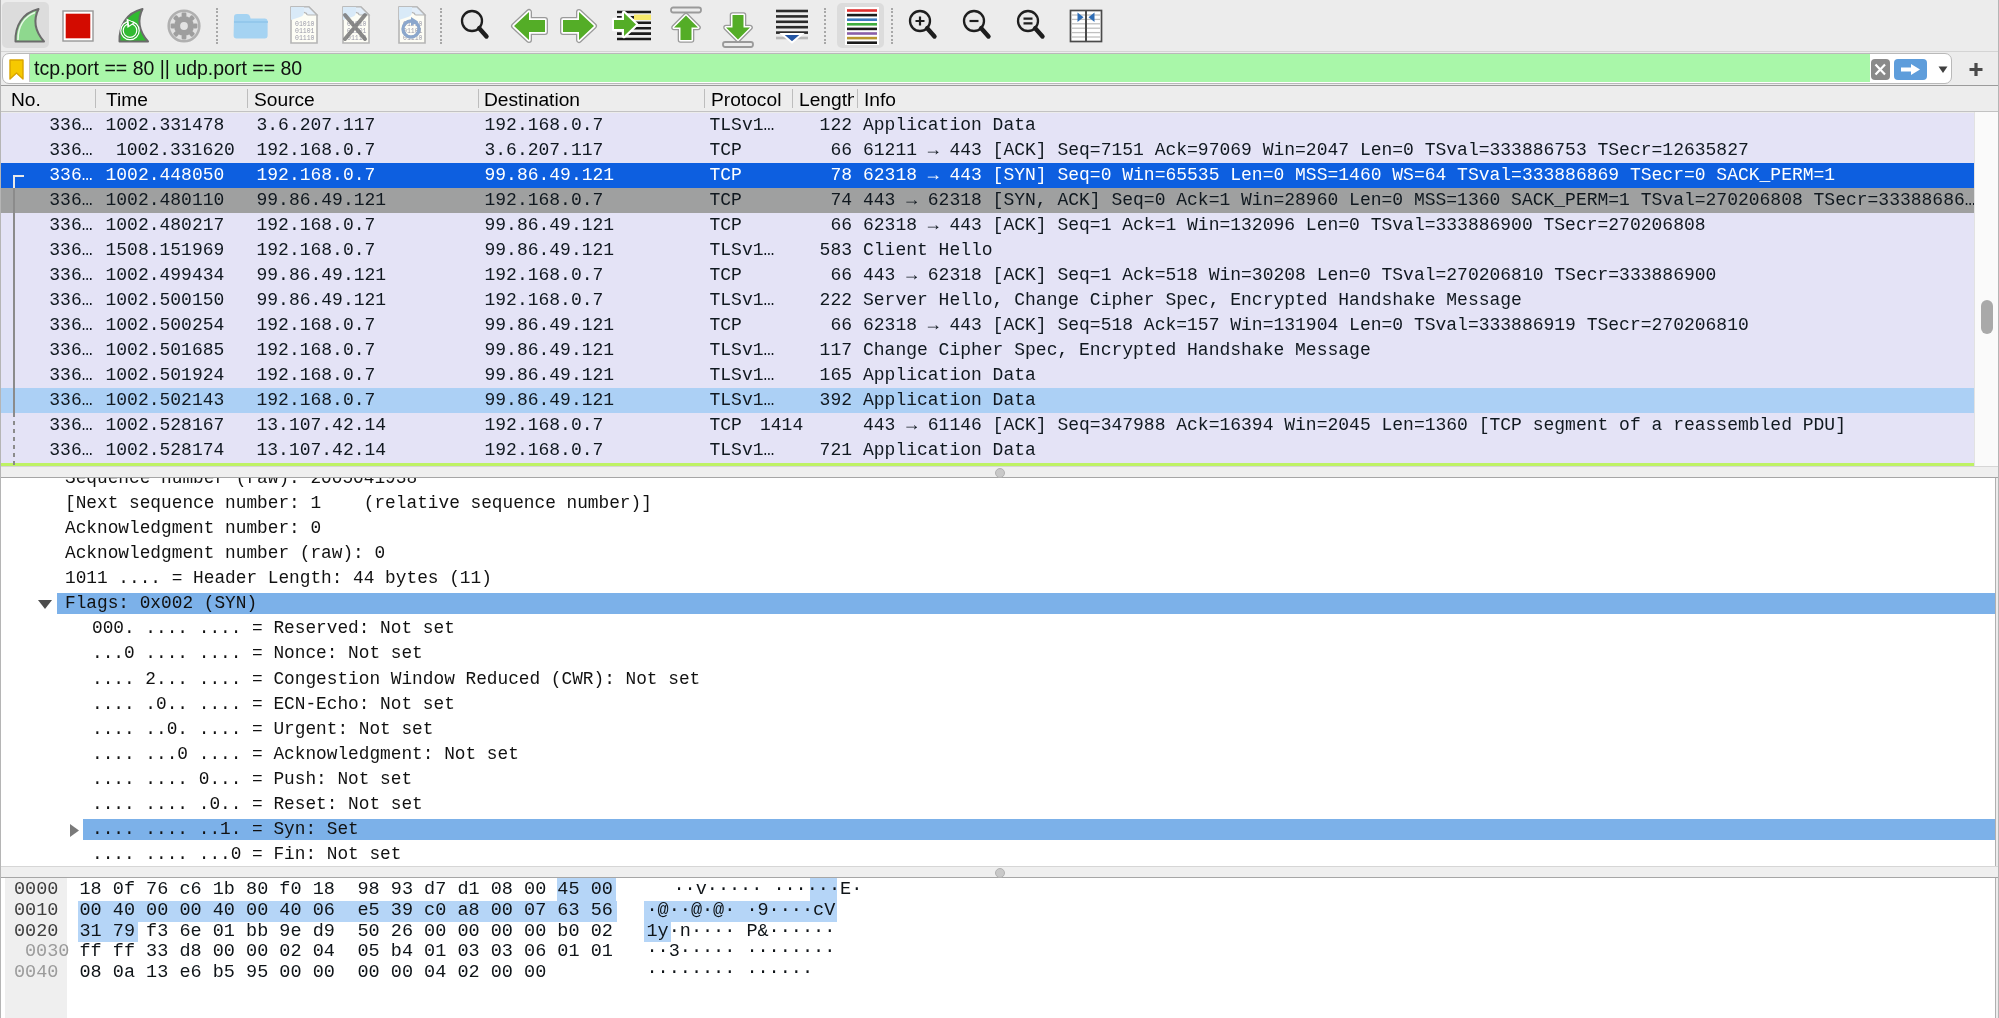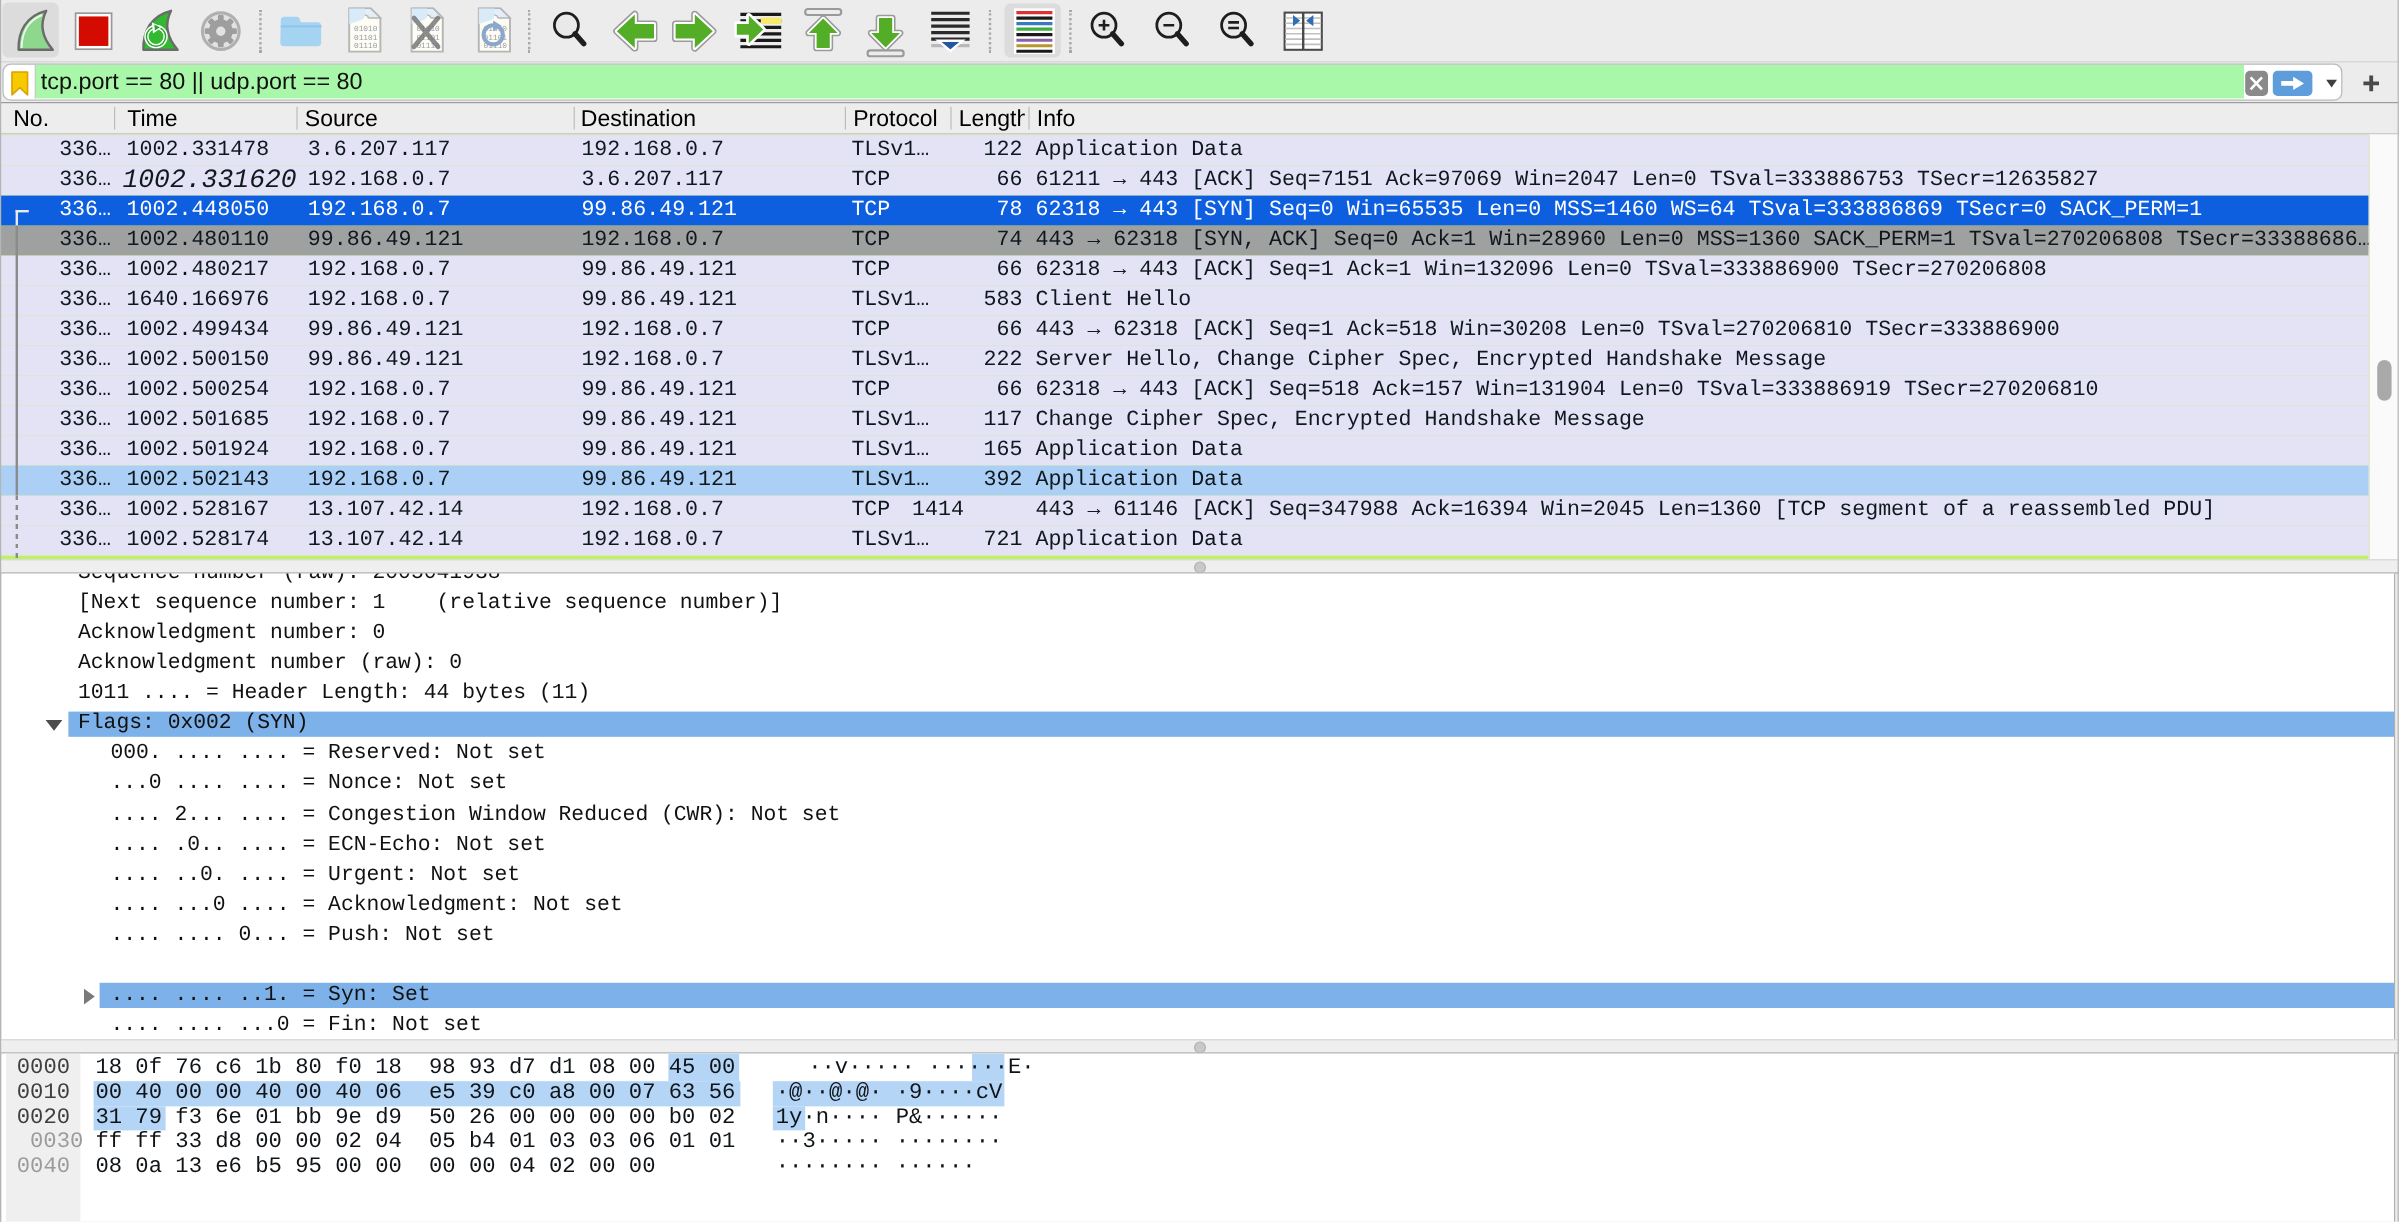--- a/index.html
+++ b/index.html
@@ -232,21 +232,21 @@
 <div class="abs mono" style="left:20px;top:0;height:25.0px;line-height:25.0px;font-size:18.0px;width:72.5px;text-align:right;">336…</div>
 <div class="abs mono" style="left:105.5px;top:0;height:25.0px;line-height:25.0px;font-size:18.0px;">1002.331478</div>
 <div class="abs mono" style="left:256.5px;top:0;height:25.0px;line-height:25.0px;font-size:18.0px;">3.6.207.117</div>
 <div class="abs mono" style="left:484.5px;top:0;height:25.0px;line-height:25.0px;font-size:18.0px;">192.168.0.7</div>
 <div class="abs mono" style="left:709.5px;top:0;height:25.0px;line-height:25.0px;font-size:18.0px;">TLSv1…</div>
 <div class="abs mono" style="left:760px;top:0;height:25.0px;line-height:25.0px;font-size:18.0px;width:92px;text-align:right;">122</div>
 <div class="abs mono" style="left:863px;top:0;height:25.0px;line-height:25.0px;font-size:18.0px;">Application Data</div>
 </div>
 <div class="abs" style="left:0;top:25.0px;width:1974px;height:25.0px;background:#e4e3f6;color:#10181f;">
 <div class="abs mono" style="left:20px;top:0;height:25.0px;line-height:25.0px;font-size:18.0px;width:72.5px;text-align:right;">336…</div>
-<div class="abs mono" style="left:102px;top:0;height:25.0px;line-height:25.0px;font-size:22px;font-style:italic;">1002.331620</div>
+<div class="abs mono" style="left:116px;top:0;height:25.0px;line-height:25.0px;font-size:18.0px;">1002.331620</div>
 <div class="abs mono" style="left:256.5px;top:0;height:25.0px;line-height:25.0px;font-size:18.0px;">192.168.0.7</div>
 <div class="abs mono" style="left:484.5px;top:0;height:25.0px;line-height:25.0px;font-size:18.0px;">3.6.207.117</div>
 <div class="abs mono" style="left:709.5px;top:0;height:25.0px;line-height:25.0px;font-size:18.0px;">TCP</div>
 <div class="abs mono" style="left:760px;top:0;height:25.0px;line-height:25.0px;font-size:18.0px;width:92px;text-align:right;">66</div>
 <div class="abs mono" style="left:863px;top:0;height:25.0px;line-height:25.0px;font-size:18.0px;">61211 → 443 [ACK] Seq=7151 Ack=97069 Win=2047 Len=0 TSval=333886753 TSecr=12635827</div>
 </div>
 <div class="abs" style="left:0;top:50.0px;width:1974px;height:25.0px;background:#0d5fe0;color:#ffffff;">
 <div class="abs mono" style="left:20px;top:0;height:25.0px;line-height:25.0px;font-size:18.0px;width:72.5px;text-align:right;">336…</div>
 <div class="abs mono" style="left:105.5px;top:0;height:25.0px;line-height:25.0px;font-size:18.0px;">1002.448050</div>
 <div class="abs mono" style="left:256.5px;top:0;height:25.0px;line-height:25.0px;font-size:18.0px;">192.168.0.7</div>
@@ -268,21 +268,21 @@
 <div class="abs mono" style="left:20px;top:0;height:25.0px;line-height:25.0px;font-size:18.0px;width:72.5px;text-align:right;">336…</div>
 <div class="abs mono" style="left:105.5px;top:0;height:25.0px;line-height:25.0px;font-size:18.0px;">1002.480217</div>
 <div class="abs mono" style="left:256.5px;top:0;height:25.0px;line-height:25.0px;font-size:18.0px;">192.168.0.7</div>
 <div class="abs mono" style="left:484.5px;top:0;height:25.0px;line-height:25.0px;font-size:18.0px;">99.86.49.121</div>
 <div class="abs mono" style="left:709.5px;top:0;height:25.0px;line-height:25.0px;font-size:18.0px;">TCP</div>
 <div class="abs mono" style="left:760px;top:0;height:25.0px;line-height:25.0px;font-size:18.0px;width:92px;text-align:right;">66</div>
 <div class="abs mono" style="left:863px;top:0;height:25.0px;line-height:25.0px;font-size:18.0px;">62318 → 443 [ACK] Seq=1 Ack=1 Win=132096 Len=0 TSval=333886900 TSecr=270206808</div>
 </div>
 <div class="abs" style="left:0;top:125.0px;width:1974px;height:25.0px;background:#e4e3f6;color:#10181f;">
 <div class="abs mono" style="left:20px;top:0;height:25.0px;line-height:25.0px;font-size:18.0px;width:72.5px;text-align:right;">336…</div>
-<div class="abs mono" style="left:105.5px;top:0;height:25.0px;line-height:25.0px;font-size:18.0px;">1640.166976</div>
+<div class="abs mono" style="left:105.5px;top:0;height:25.0px;line-height:25.0px;font-size:18.0px;">1508.151969</div>
 <div class="abs mono" style="left:256.5px;top:0;height:25.0px;line-height:25.0px;font-size:18.0px;">192.168.0.7</div>
 <div class="abs mono" style="left:484.5px;top:0;height:25.0px;line-height:25.0px;font-size:18.0px;">99.86.49.121</div>
 <div class="abs mono" style="left:709.5px;top:0;height:25.0px;line-height:25.0px;font-size:18.0px;">TLSv1…</div>
 <div class="abs mono" style="left:760px;top:0;height:25.0px;line-height:25.0px;font-size:18.0px;width:92px;text-align:right;">583</div>
 <div class="abs mono" style="left:863px;top:0;height:25.0px;line-height:25.0px;font-size:18.0px;">Client Hello</div>
 </div>
 <div class="abs" style="left:0;top:150.0px;width:1974px;height:25.0px;background:#e4e3f6;color:#10181f;">
 <div class="abs mono" style="left:20px;top:0;height:25.0px;line-height:25.0px;font-size:18.0px;width:72.5px;text-align:right;">336…</div>
 <div class="abs mono" style="left:105.5px;top:0;height:25.0px;line-height:25.0px;font-size:18.0px;">1002.499434</div>
 <div class="abs mono" style="left:256.5px;top:0;height:25.0px;line-height:25.0px;font-size:18.0px;">99.86.49.121</div>
@@ -371,20 +371,21 @@
 <div class="abs mono" style="left:64px;top:88.15000000000002px;height:25.1px;line-height:25.1px;font-size:17.8px;color:#111;">1011 .... = Header Length: 44 bytes (11)</div>
 <div class="abs" style="left:56px;top:115.30000000000001px;width:1938px;height:21px;background:#7cb1e9;"></div>
 <div class="abs mono" style="left:64px;top:113.25000000000001px;height:25.1px;line-height:25.1px;font-size:17.8px;color:#111;">Flags: 0x002 (SYN)</div>
 <div class="abs mono" style="left:91px;top:138.35000000000002px;height:25.1px;line-height:25.1px;font-size:17.8px;color:#111;">000. .... .... = Reserved: Not set</div>
 <div class="abs mono" style="left:91px;top:163.45000000000002px;height:25.1px;line-height:25.1px;font-size:17.8px;color:#111;">...0 .... .... = Nonce: Not set</div>
 <div class="abs mono" style="left:91px;top:188.55px;height:25.1px;line-height:25.1px;font-size:17.8px;color:#111;">.... 2... .... = Congestion Window Reduced (CWR): Not set</div>
 <div class="abs mono" style="left:91px;top:213.65px;height:25.1px;line-height:25.1px;font-size:17.8px;color:#111;">.... .0.. .... = ECN-Echo: Not set</div>
 <div class="abs mono" style="left:91px;top:238.75px;height:25.1px;line-height:25.1px;font-size:17.8px;color:#111;">.... ..0. .... = Urgent: Not set</div>
 <div class="abs mono" style="left:91px;top:263.85px;height:25.1px;line-height:25.1px;font-size:17.8px;color:#111;">.... ...0 .... = Acknowledgment: Not set</div>
 <div class="abs mono" style="left:91px;top:288.95000000000005px;height:25.1px;line-height:25.1px;font-size:17.8px;color:#111;">.... .... 0... = Push: Not set</div>
+<div class="abs mono" style="left:91px;top:314.05px;height:25.1px;line-height:25.1px;font-size:17.8px;color:#111;">.... .... .0.. = Reset: Not set</div>
 <div class="abs" style="left:82px;top:341.20000000000005px;width:1912px;height:21px;background:#7cb1e9;"></div>
 <div class="abs mono" style="left:91px;top:339.15000000000003px;height:25.1px;line-height:25.1px;font-size:17.8px;color:#111;">.... .... ..1. = Syn: Set</div>
 <div class="abs mono" style="left:91px;top:364.25px;height:25.1px;line-height:25.1px;font-size:17.8px;color:#111;">.... .... ...0 = Fin: Not set</div>
 <svg class="abs" style="left:36px;top:119.79999999999995px;" width="16" height="12" viewBox="0 0 16 12">
         <path d="M1 2 h14 l-7 9 z" fill="#4c4c4c"></path>
       </svg>
 <svg class="abs" style="left:67px;top:344.70000000000005px;" width="12" height="15" viewBox="0 0 12 15">
         <path d="M2 1 v13 l9 -6.5 z" fill="#7a7a7a"></path>
       </svg>
 </div>

